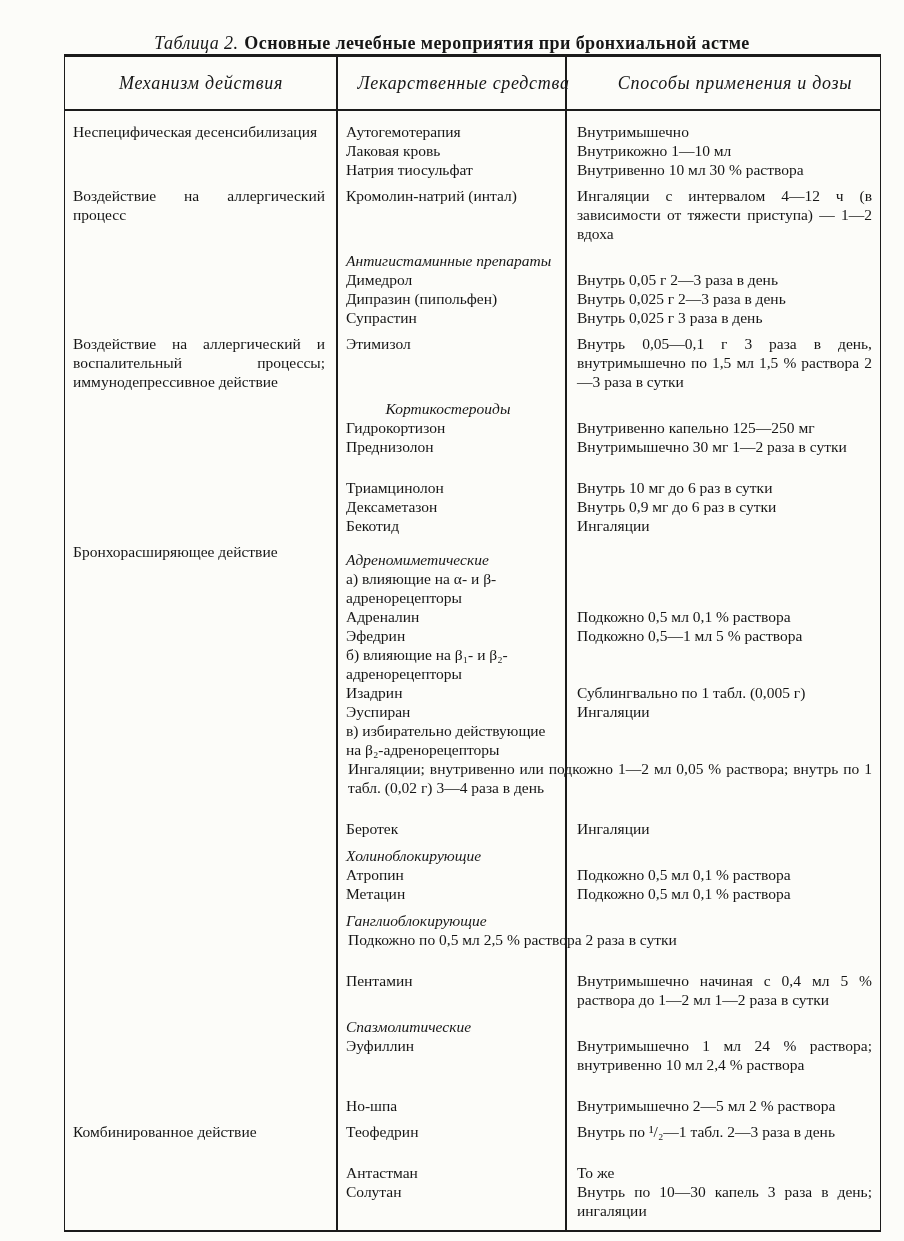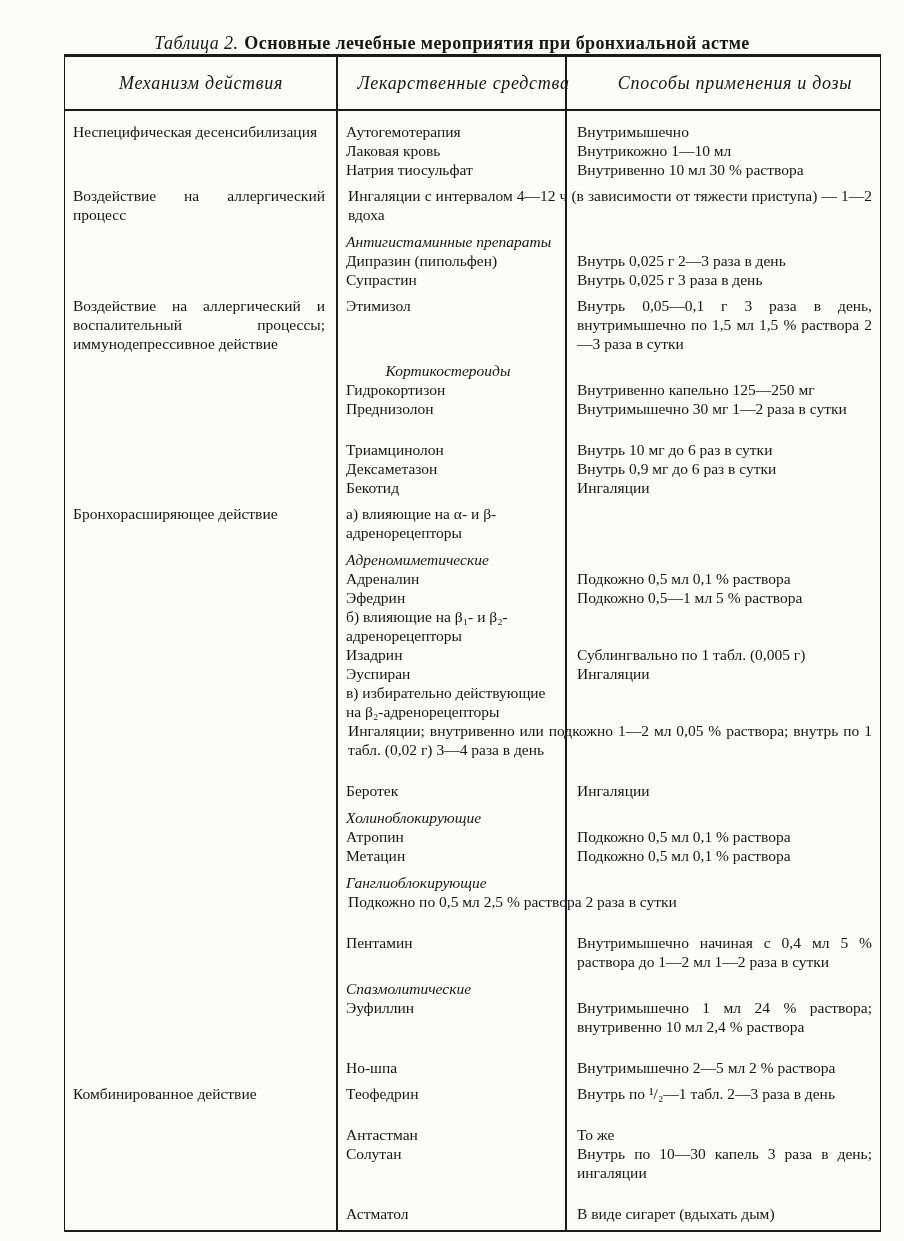--- a/index.html
+++ b/index.html
@@ -85,25 +85,30 @@
             <div class="item">
               <div class="cell drug">Натрия тиосульфат</div>
               <div class="cell method">Внутривенно 10 мл 30 % раствора</div>
             </div>
           </div>
         </div>
         <div class="section">
           <div class="cell mech">Воздействие на аллергический процесс</div>
           <div class="items">
             <div class="item">
+              <div class="cell drug">Кромолин-натрий (интал)</div>
               <div class="cell method">Ингаляции с интервалом 4—12 ч (в зависимости от тяжести приступа) — 1—2 вдоха</div>
             </div>
             <div class="item ghead">
               <div class="cell drug">Антигистаминные препараты</div>
               <div class="cell method"></div>
+            </div>
+            <div class="item">
+              <div class="cell drug">Димедрол</div>
+              <div class="cell method">Внутрь 0,05 г 2—3 раза в день</div>
             </div>
             <div class="item">
               <div class="cell drug">Дипразин (пипольфен)</div>
               <div class="cell method">Внутрь 0,025 г 2—3 раза в день</div>
             </div>
             <div class="item">
               <div class="cell drug">Супрастин</div>
               <div class="cell method">Внутрь 0,025 г 3 раза в день</div>
             </div>
           </div>
@@ -137,26 +142,26 @@
             </div>
             <div class="item">
               <div class="cell drug">Бекотид</div>
               <div class="cell method">Ингаляции</div>
             </div>
           </div>
         </div>
         <div class="section">
           <div class="cell mech">Бронхорасширяющее действие</div>
           <div class="items">
+            <div class="item ghead">
+              <div class="cell drug">Адреномиметические</div>
+              <div class="cell method"></div>
+            </div>
             <div class="item">
               <div class="cell drug">а) влияющие на α- и β-адренорецепторы</div>
-              <div class="cell method"></div>
-            </div>
-            <div class="item ghead">
-              <div class="cell drug">Адреномиметические</div>
               <div class="cell method"></div>
             </div>
             <div class="item">
               <div class="cell drug">Адреналин</div>
               <div class="cell method">Подкожно 0,5 мл 0,1 % раствора</div>
             </div>
             <div class="item">
               <div class="cell drug">Эфедрин</div>
               <div class="cell method">Подкожно 0,5—1 мл 5 % раствора</div>
             </div>

